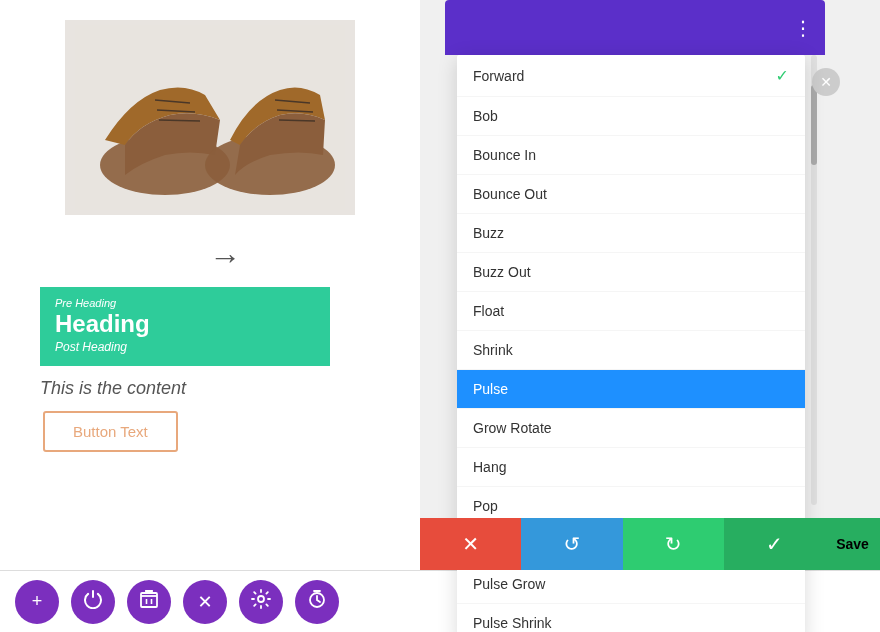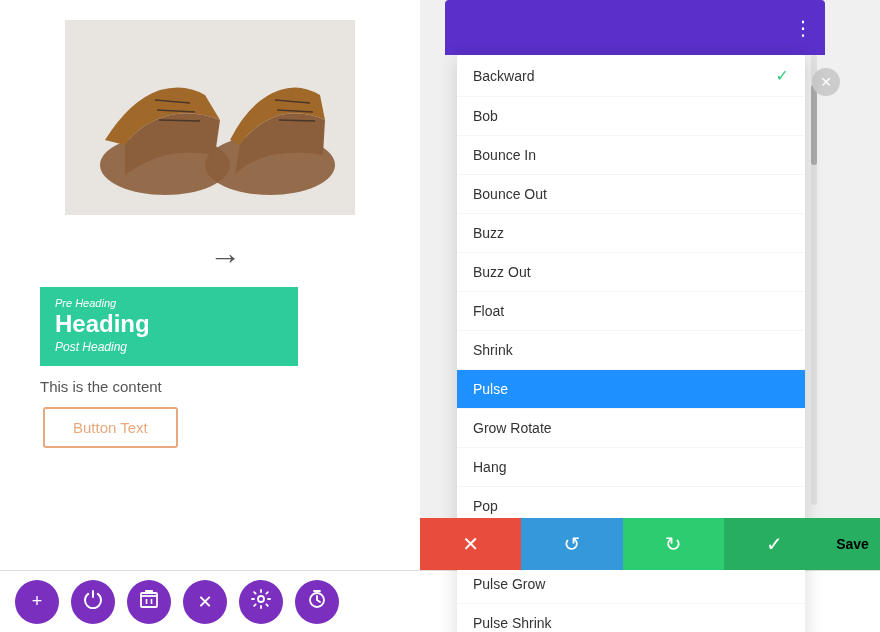--- a/index.html
+++ b/index.html
@@ -39,21 +39,21 @@
     .arrow-icon {
       text-align: center;
       font-size: 32px;
       color: #555;
       margin: 5px 0 15px 30px;
     }
 
     .heading-block {
       background: #2ecc9a;
       padding: 10px 15px 12px 15px;
-      width: 258px;
+      width: 290px;
       margin-left: 20px;
     }
 
     .pre-heading {
       font-size: 11px;
       color: #fff;
       font-style: italic;
       margin-bottom: 2px;
     }
 
@@ -65,23 +65,24 @@
     }
 
     .post-heading {
       font-size: 12px;
       color: #fff;
       font-style: italic;
       margin-top: 3px;
     }
 
     .content-text {
-      font-size: 15px;
+      font-size: 18px;
       color: #555;
       margin: 12px 20px 12px 20px;
+      font-style: italic;
     }
 
     .button-text-btn {
       margin-left: 23px;
       border: 2px solid #e8a87c;
       background: transparent;
       color: #e8a87c;
       padding: 10px 28px;
       font-size: 15px;
       cursor: pointer;
@@ -313,21 +314,21 @@
 
   <div class="close-circle">✕</div>
 
   <div class="scroll-track">
     <div class="scroll-thumb"></div>
   </div>
 
   <div class="dropdown-container">
 
   <div class="dropdown-item checked">
-        <span>Backward</span>
+        <span>Forward</span>
         <span class="check-icon">✓</span>
       </div>
       <div class="dropdown-item">
         <span>Bob</span>
       </div>
       <div class="dropdown-item">
         <span>Bounce In</span>
       </div>
       <div class="dropdown-item">
         <span>Bounce Out</span>

